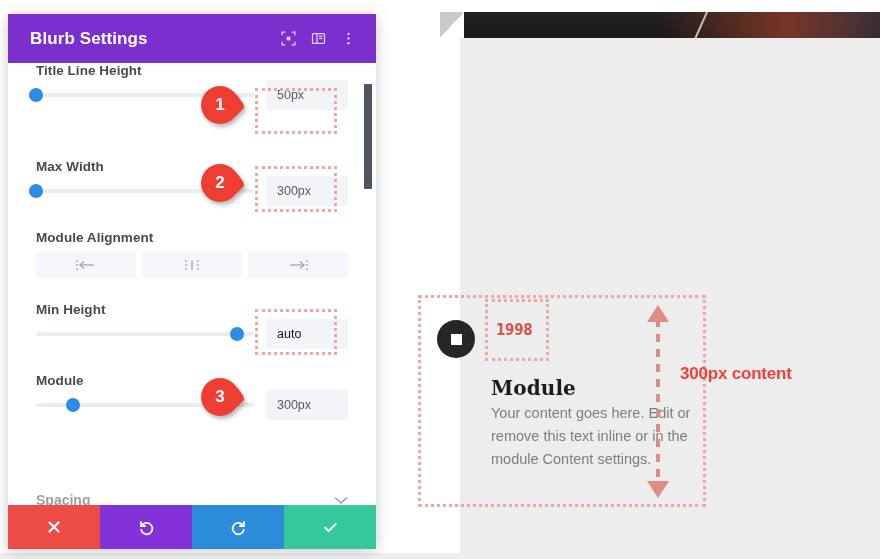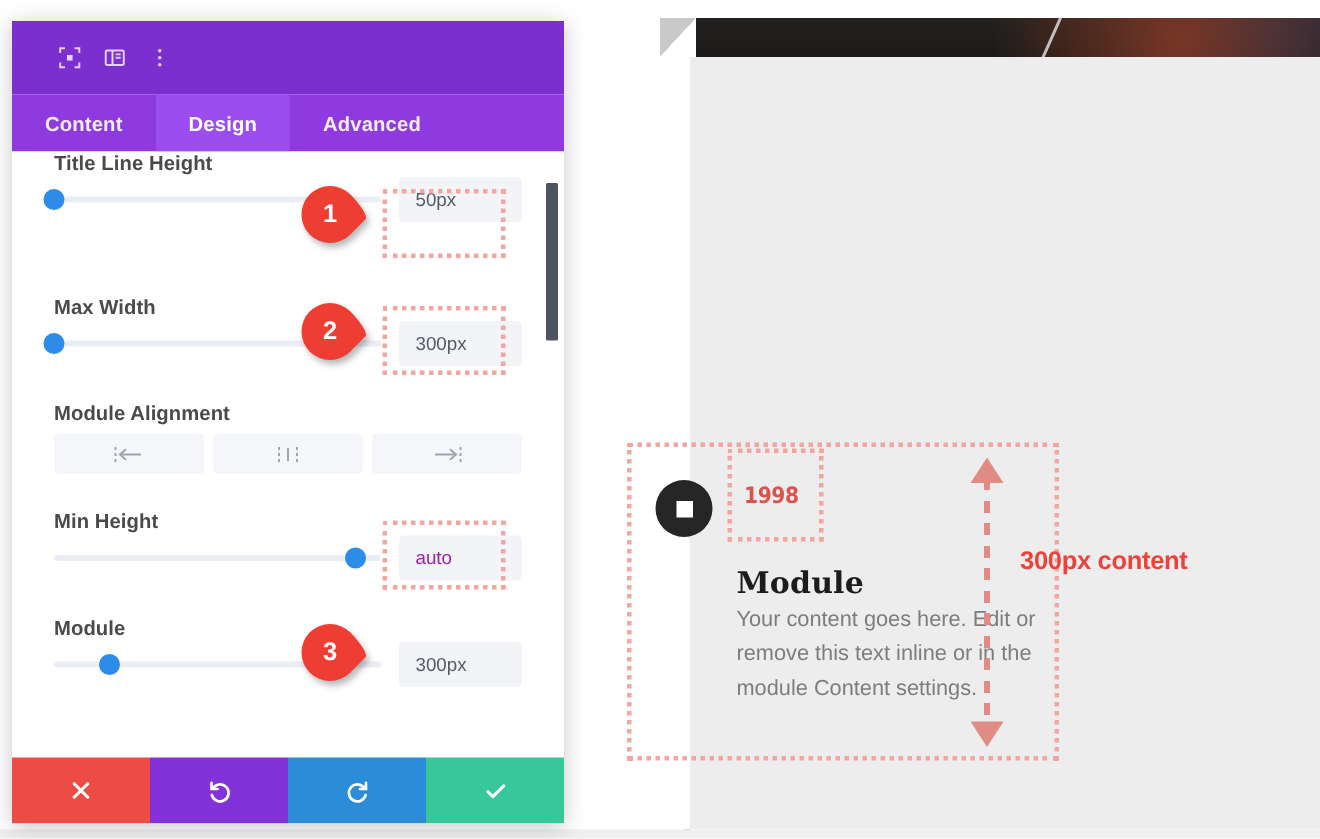--- a/index.html
+++ b/index.html
@@ -266,21 +266,21 @@
     background: #f2f4f7;
     border-radius: 3px;
     display: flex;
     align-items: center;
     padding-left: 11px;
     box-sizing: border-box;
     font-size: 12.5px;
     color: #555c63;
     flex: none;
   }
-  .value-box.placeholder { color: #a21caf; }
+  .value-box.placeholder { color: #0f172a; }
   .dash-ring {
     position: absolute;
     border: 3px dotted #f2a6a0;
     box-sizing: border-box;
     pointer-events: none;
   }
 
   
   .pin {
     position: absolute;
@@ -402,20 +402,21 @@
     <div class="head-up"></div>
     <div class="shaft"></div>
     <div class="head-down"></div>
   </div>
   <div id="height-label">300px content</div>
 </div>
 
 <div id="settings-panel">
 
   <div id="panel-header">
+    <div id="panel-title">Blurb Settings</div>
 
     <div class="header-icon">
       <svg width="15" height="15" viewBox="0 0 16 16" fill="none" stroke="currentColor" stroke-width="1.4">
         <path d="M1.2 4.6V1.2h3.4M11.4 1.2h3.4v3.4M14.8 11.4v3.4h-3.4M4.6 14.8H1.2v-3.4"></path>
         <rect x="6" y="6" width="4" height="4" fill="currentColor" stroke="none"></rect>
       </svg>
     </div>
 
     <div class="header-icon">
       <svg width="15" height="15" viewBox="0 0 16 16" fill="none" stroke="currentColor" stroke-width="1.4">
@@ -428,25 +429,20 @@
 
     <div class="header-icon">
       <svg width="15" height="15" viewBox="0 0 16 16" fill="currentColor">
         <circle cx="8" cy="3" r="1.25"></circle>
         <circle cx="8" cy="8" r="1.25"></circle>
         <circle cx="8" cy="13" r="1.25"></circle>
       </svg>
     </div>
   </div>
 
-  <div id="panel-tabs">
-    <div class="panel-tab">Content</div>
-    <div class="panel-tab active">Design</div>
-    <div class="panel-tab">Advanced</div>
-  </div>
 
   <div id="panel-body">
 
     <div class="field-block" style="">
       <div class="field-label">Title Line Height</div>
       <div class="slider-row">
         <div class="slider-track">
           <div class="slider-handle" style="left:0%;"></div>
         </div>
         <div class="value-box">50px</div>

